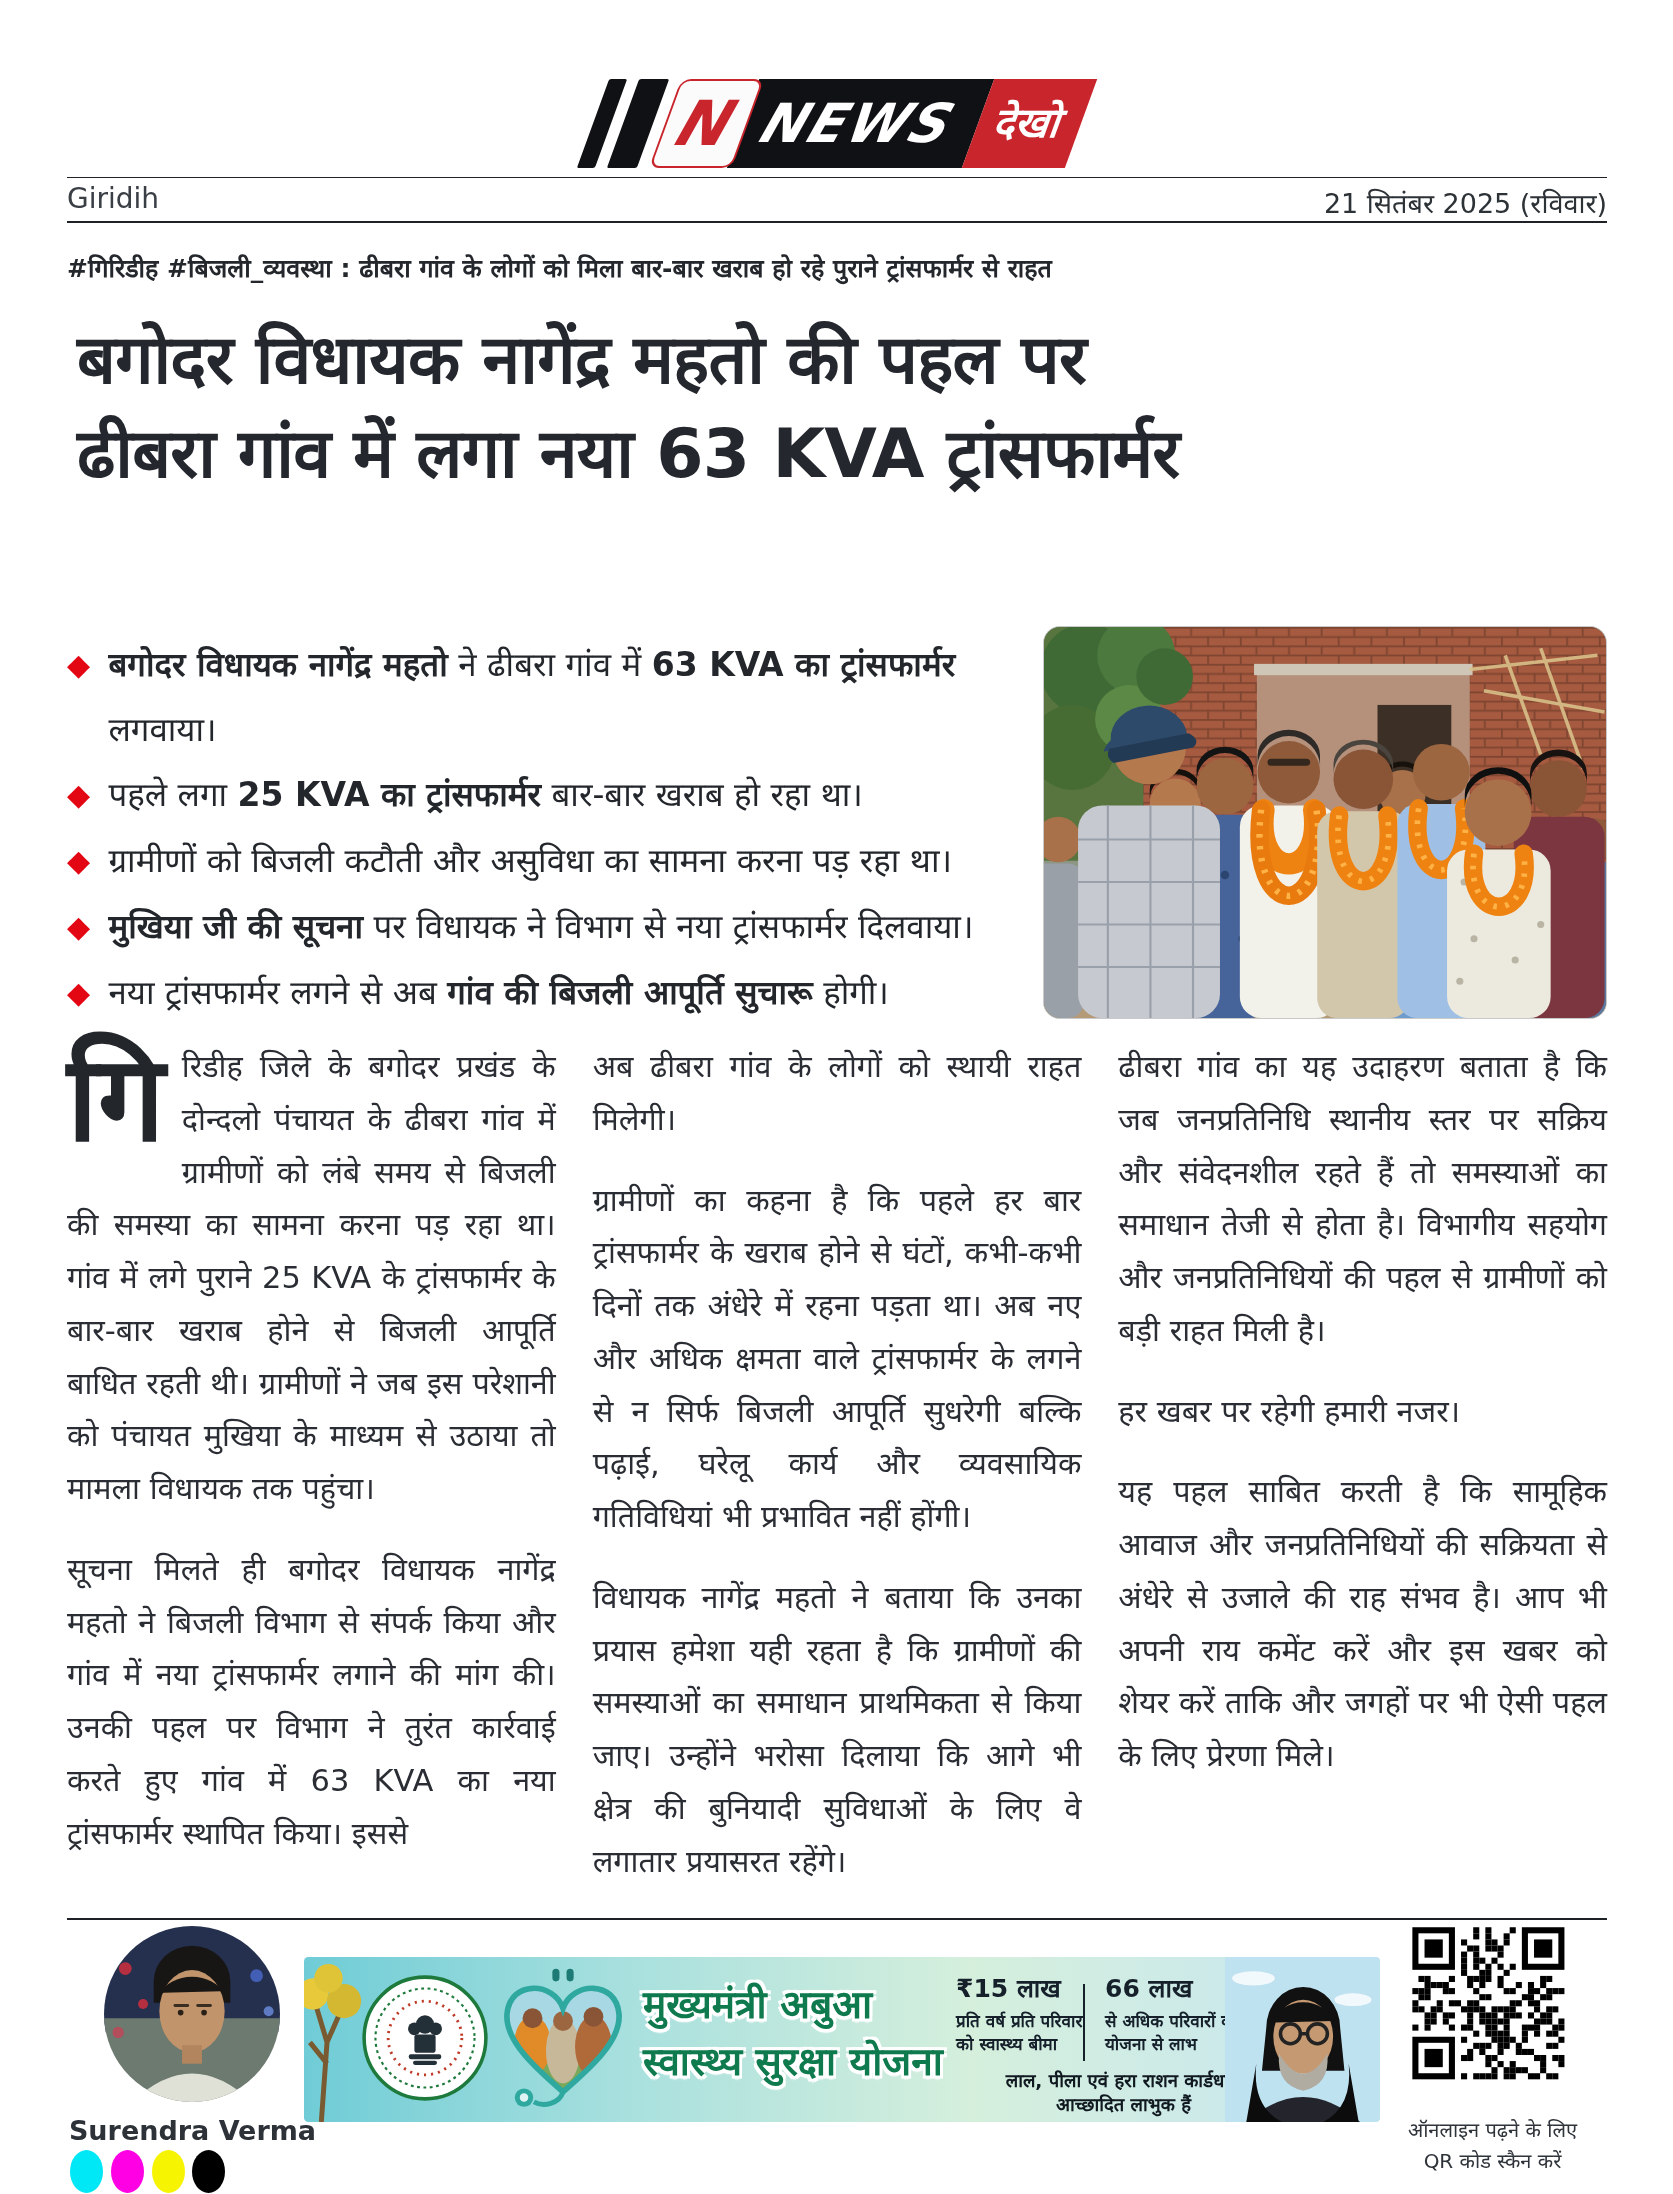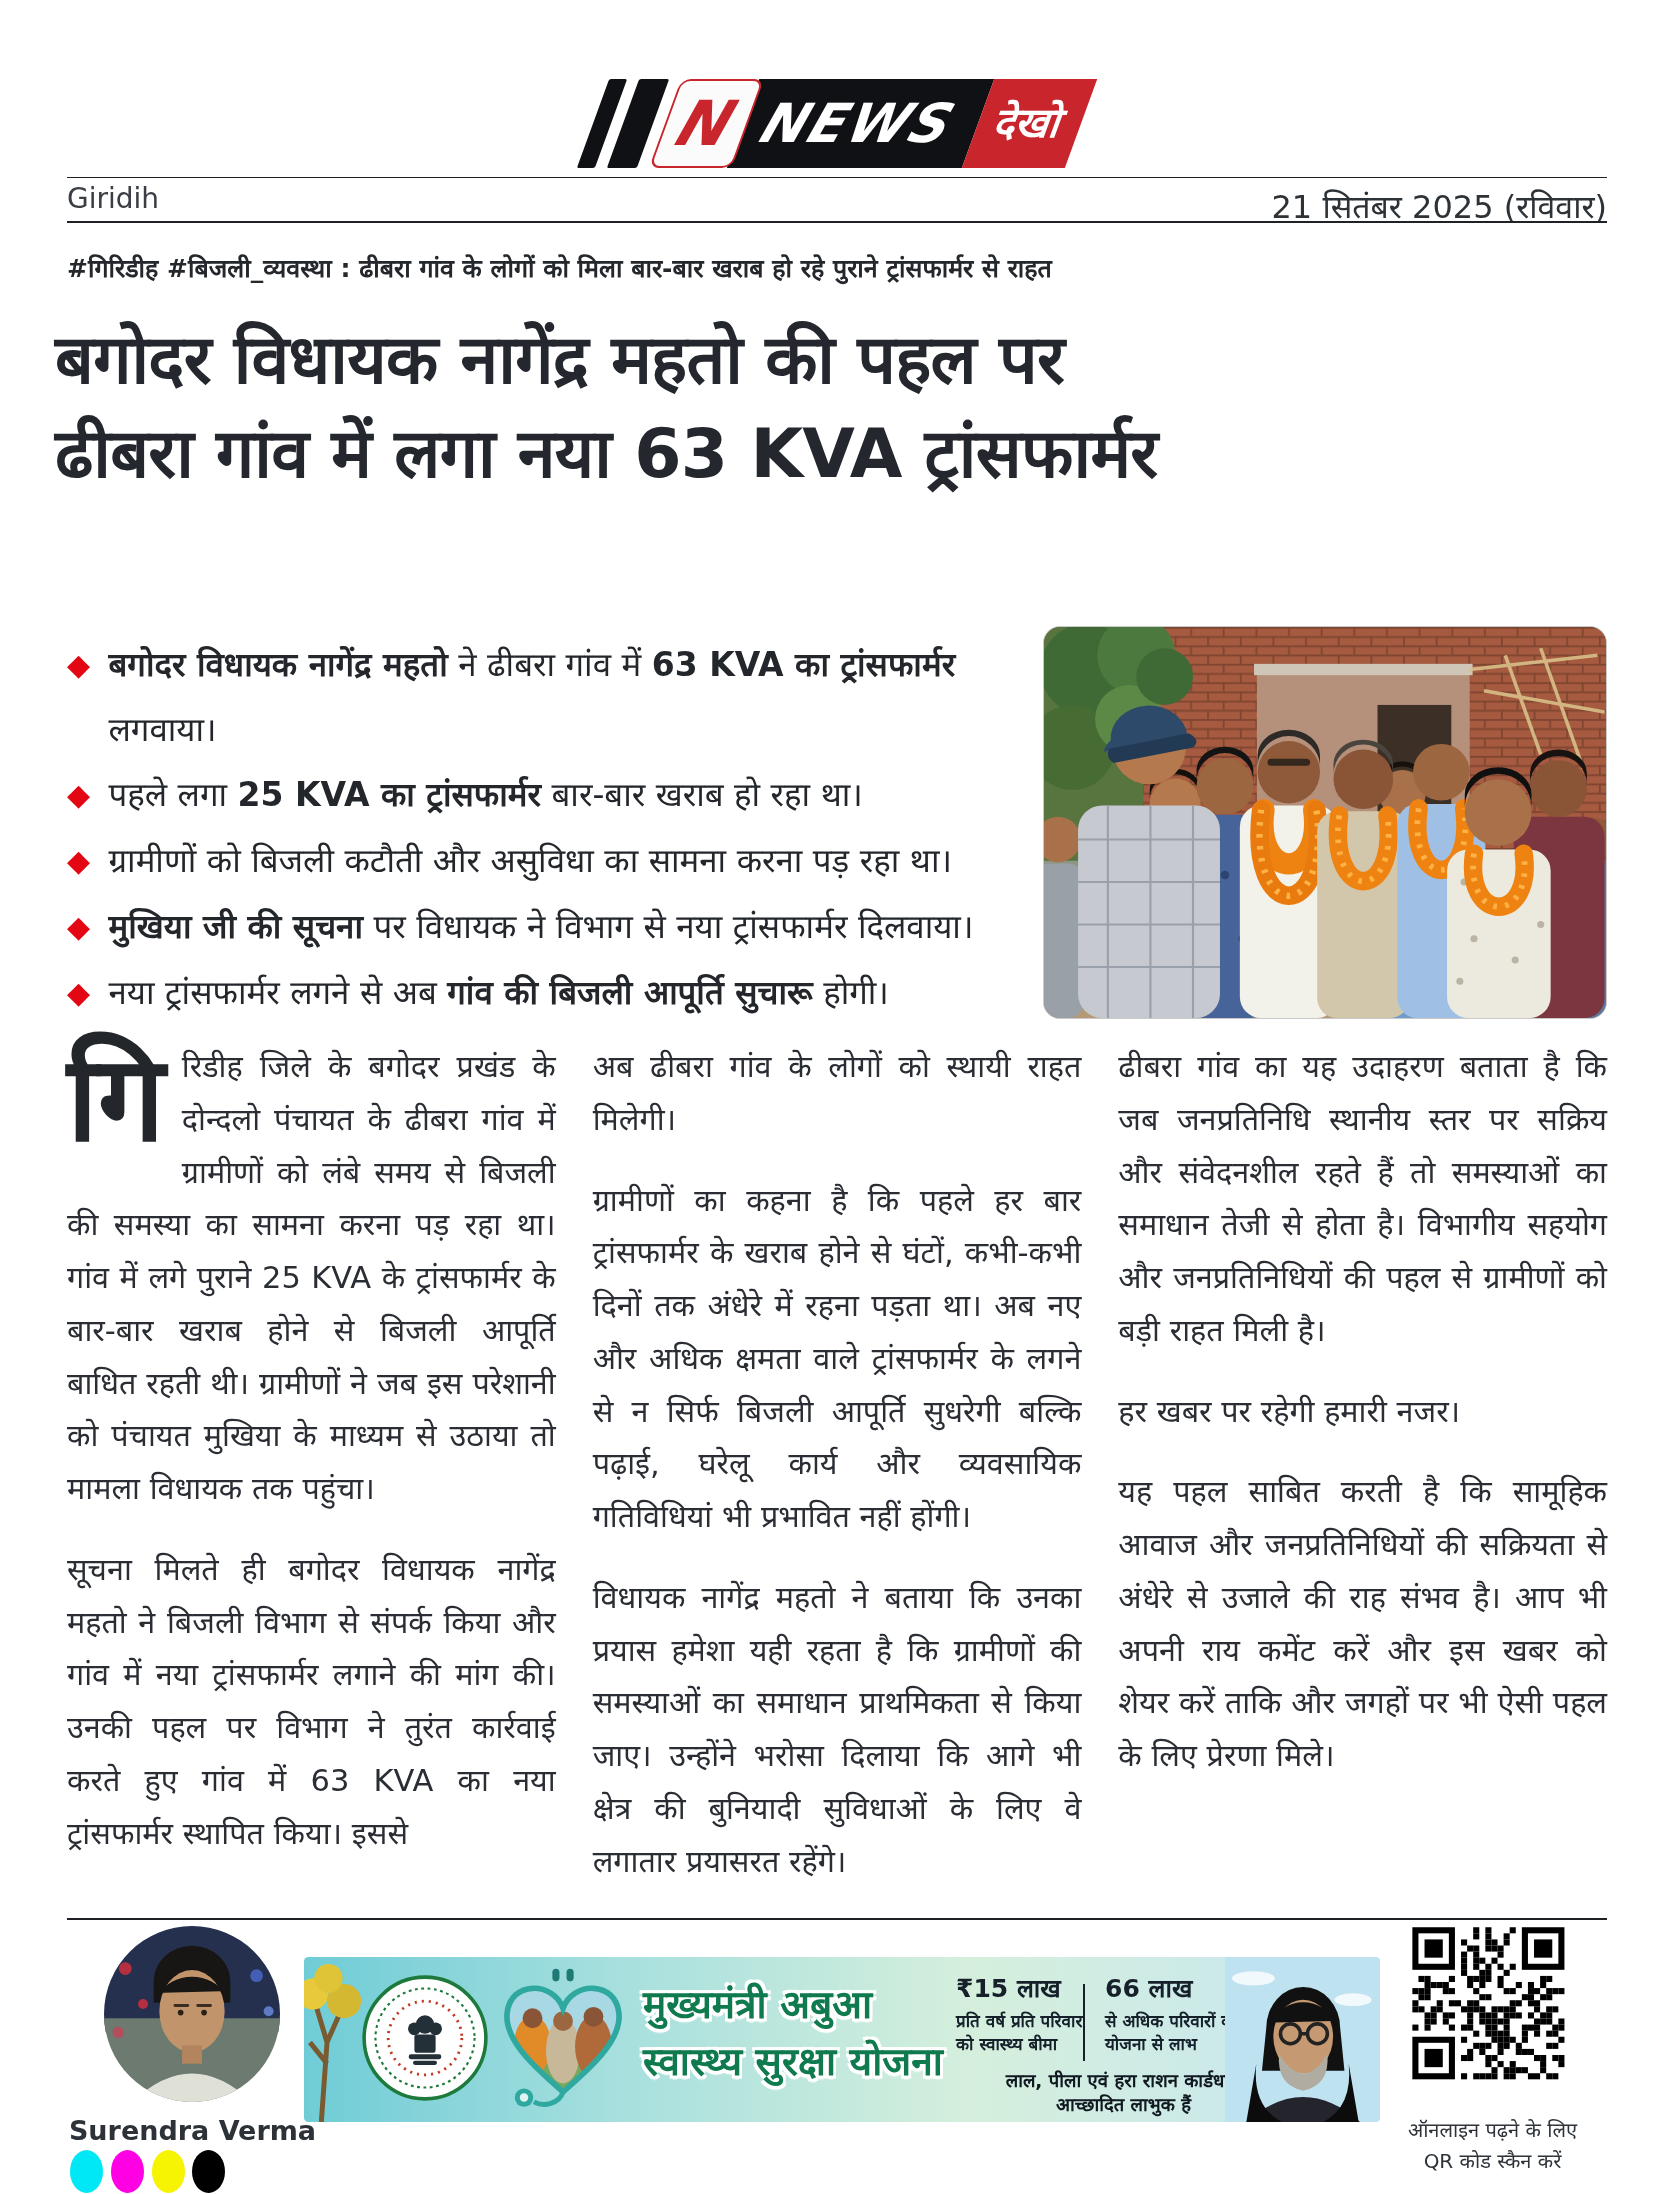--- a/index.html
+++ b/index.html
@@ -22,25 +22,25 @@
   .newsbox span{color:#ffffff;font-weight:bold;font-style:italic;font-size:54px;letter-spacing:2.1px;line-height:1;}
   .dekhobox{background:#c9252c;display:flex;align-items:center;justify-content:center;padding:0 18.4px;}
   .dekhobox span{color:#ffffff;font-weight:bold;font-size:41px;line-height:1;}
 
   
   .rule{left:67px;right:67px;background:#1e2126;}
   .rule.r1{top:177px;height:1.4px;}
   .rule.r2{top:221px;height:2.1px;}
   .rule.r3{top:1918px;height:2.1px;}
   .loc{left:67px;top:182px;font-size:28px;color:#3a3f46;}
-  .date{right:67px;top:184px;font-size:32px;color:#2d3237;}
+  .date{right:67px;top:184px;font-size:27px;color:#2d3237;}
 
   
   .kicker{left:67px;right:67px;top:250px;font-size:25px;font-weight:bold;color:#24282d;}
-  .headline{left:55px;right:43px;top:313px;font-size:68px;font-weight:bold;color:#24282e;line-height:1.38;letter-spacing:-0.7px;}
+  .headline{left:77px;right:43px;top:313px;font-size:68px;font-weight:bold;color:#24282e;line-height:1.38;letter-spacing:-0.7px;}
 
   
   .lead{left:67px;top:626px;width:1540px;display:flex;gap:28px;}
   .hl-list{flex:1;list-style:none;margin:0;padding:5.7px 0 0 0;}
   .hl-item{display:flex;font-size:33px;line-height:1.98;color:#23272c;margin:0;}
   .diamond{color:#e30613;font-size:30px;line-height:2.2;margin-right:18.4px;flex:none;}
   .hl-text b{font-weight:bold;}
   .photo-frame{flex:none;width:562px;height:391px;border-radius:17px;overflow:hidden;
                border:0.7px solid #c9c9c9;background:#9aa089;}
   .photo-frame svg{display:block;width:100%;height:100%;}

